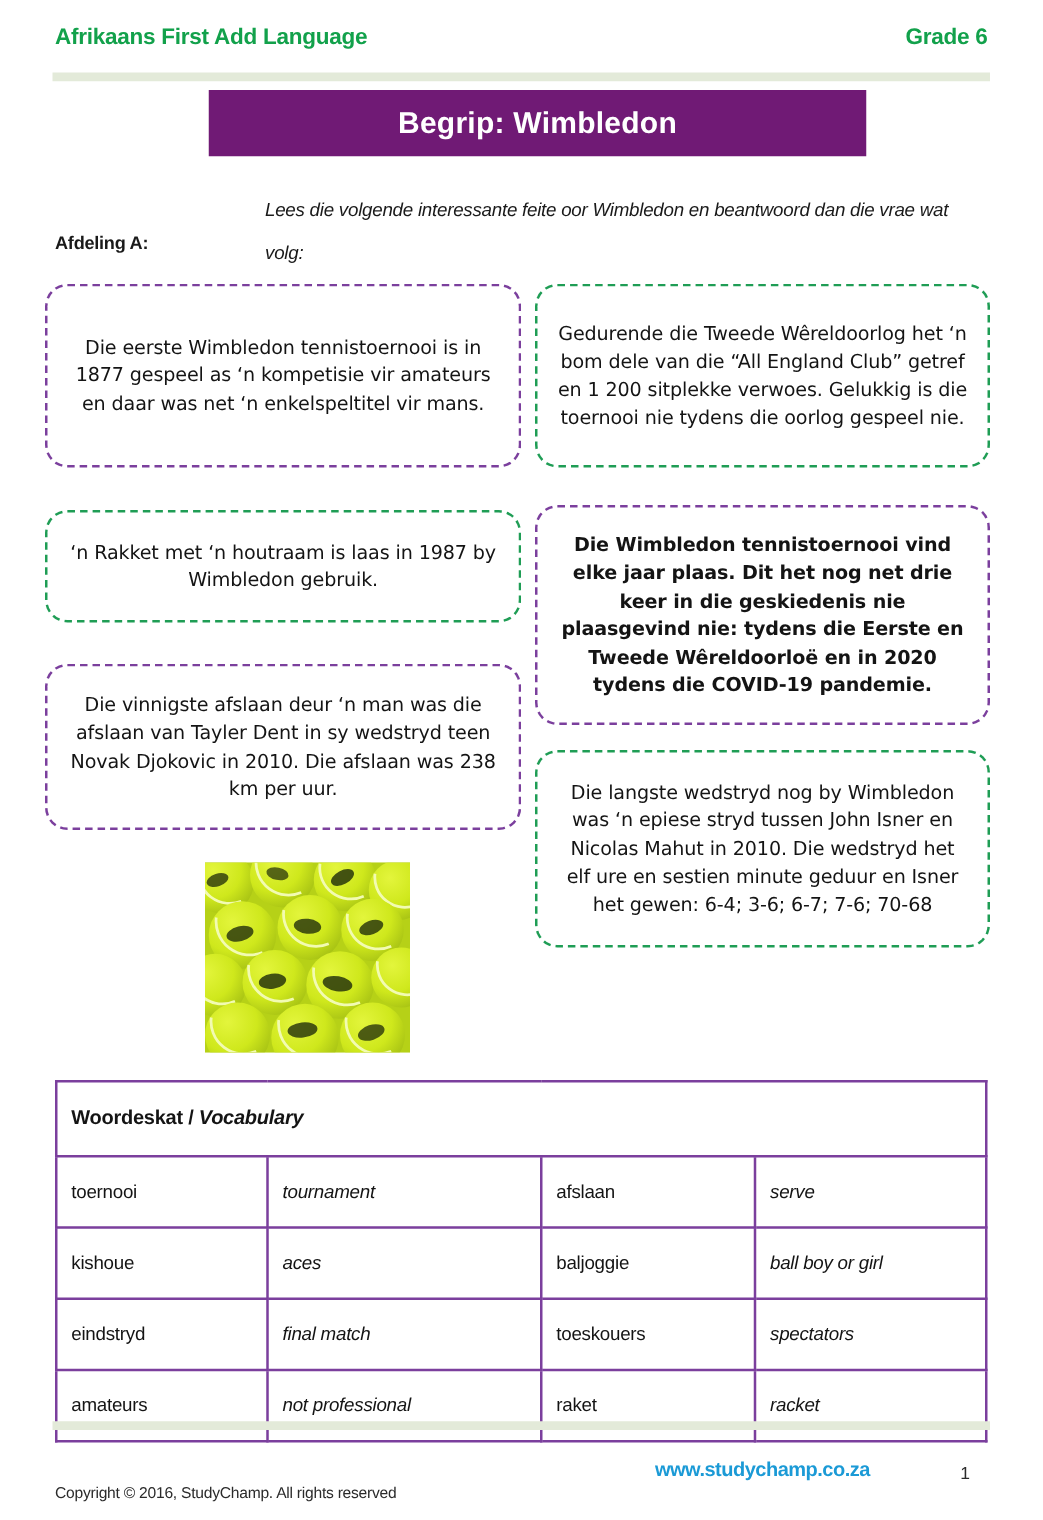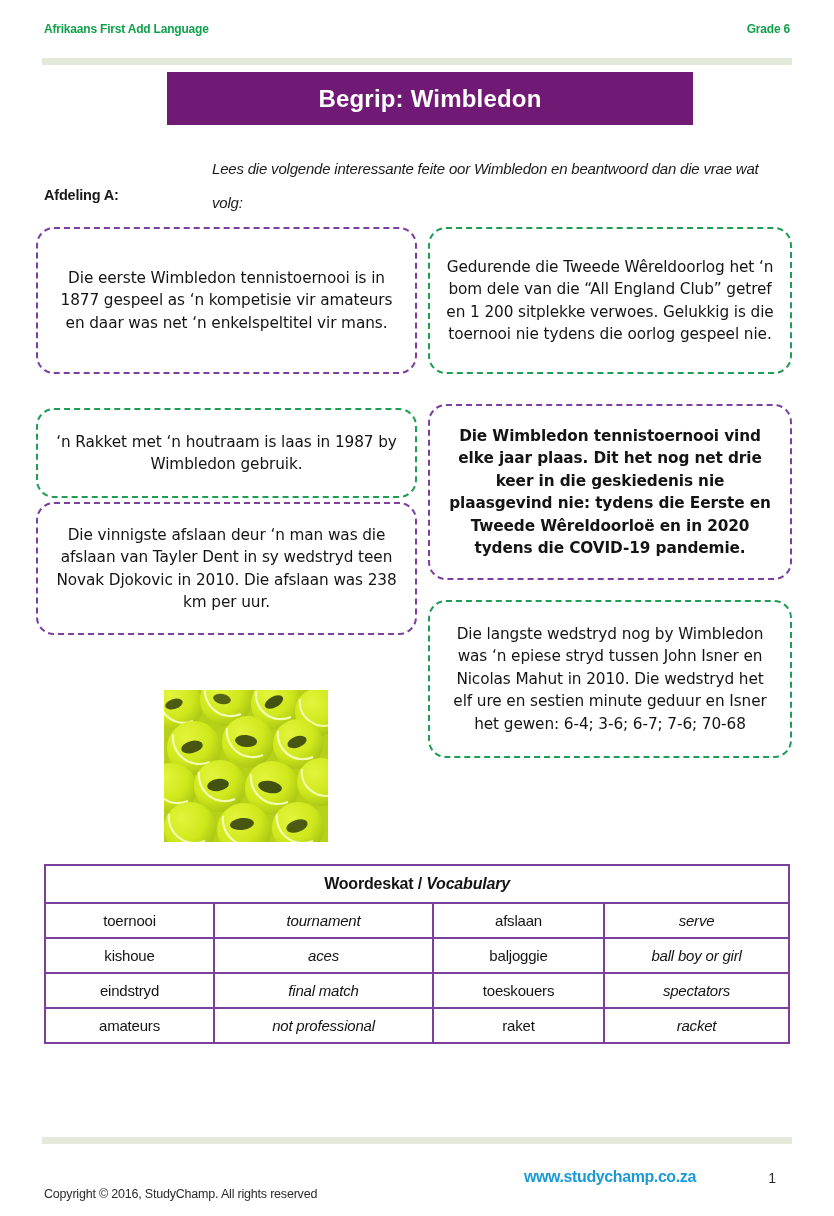--- a/index.html
+++ b/index.html
@@ -24,21 +24,21 @@
     right: 44px;
     height: 22px;
     display: flex;
     justify-content: space-between;
     align-items: center;
   }
   .header-subject,
   .header-grade {
     color: #12a14b;
     font-weight: bold;
-    font-size: 12px;
+    font-size: 18px;
     letter-spacing: -0.2px;
     white-space: nowrap;
   }
   .header-rule {
     position: absolute;
     top: 58px;
     left: 42px;
     width: 750px;
     height: 7px;
     background: #e3ead9;
@@ -109,21 +109,21 @@
     line-height: 22.5px;
     color: #141414;
     letter-spacing: -0.1px;
     font-family: "DejaVu Sans", sans-serif;
   }
 
   #fact-1 { left: 36px;  top: 227px; width: 381px; height: 147px; }
   #fact-2 { left: 428px; top: 227px; width: 364px; height: 147px; }
   #fact-3 { left: 36px;  top: 408px; width: 381px; height: 90px;  }
   #fact-4 { left: 428px; top: 404px; width: 364px; height: 176px; font-weight: bold; }
-  #fact-5 { left: 36px;  top: 502px; width: 381px; height: 133px; }
+  #fact-5 { left: 36px;  top: 531px; width: 381px; height: 133px; }
   #fact-6 { left: 428px; top: 600px; width: 364px; height: 158px; }
 
   
   .photo {
     position: absolute;
     left: 164px;
     top: 690px;
     width: 164px;
     height: 152px;
     overflow: hidden;
@@ -135,24 +135,24 @@
   .vocab-table {
     position: absolute;
     left: 44px;
     top: 864px;
     width: 744px;
     border-collapse: collapse;
     table-layout: fixed;
   }
   .vocab-table td, .vocab-table th {
     border: 2.5px solid #7b3f9d;
-    text-align: center;
+    text-align: left;
     font-size: 15px;
     color: #141414;
-    padding: 0;
+    padding: 11px;
     height: 33px;
     letter-spacing: -0.2px;
   }
   .vocab-table .title-cell {
     font-weight: bold;
     font-size: 16px;
     height: 36px;
   }
   .vocab-table .title-cell .vocab-en { font-style: italic; }
   .vocab-table td.eng { font-style: italic; }

